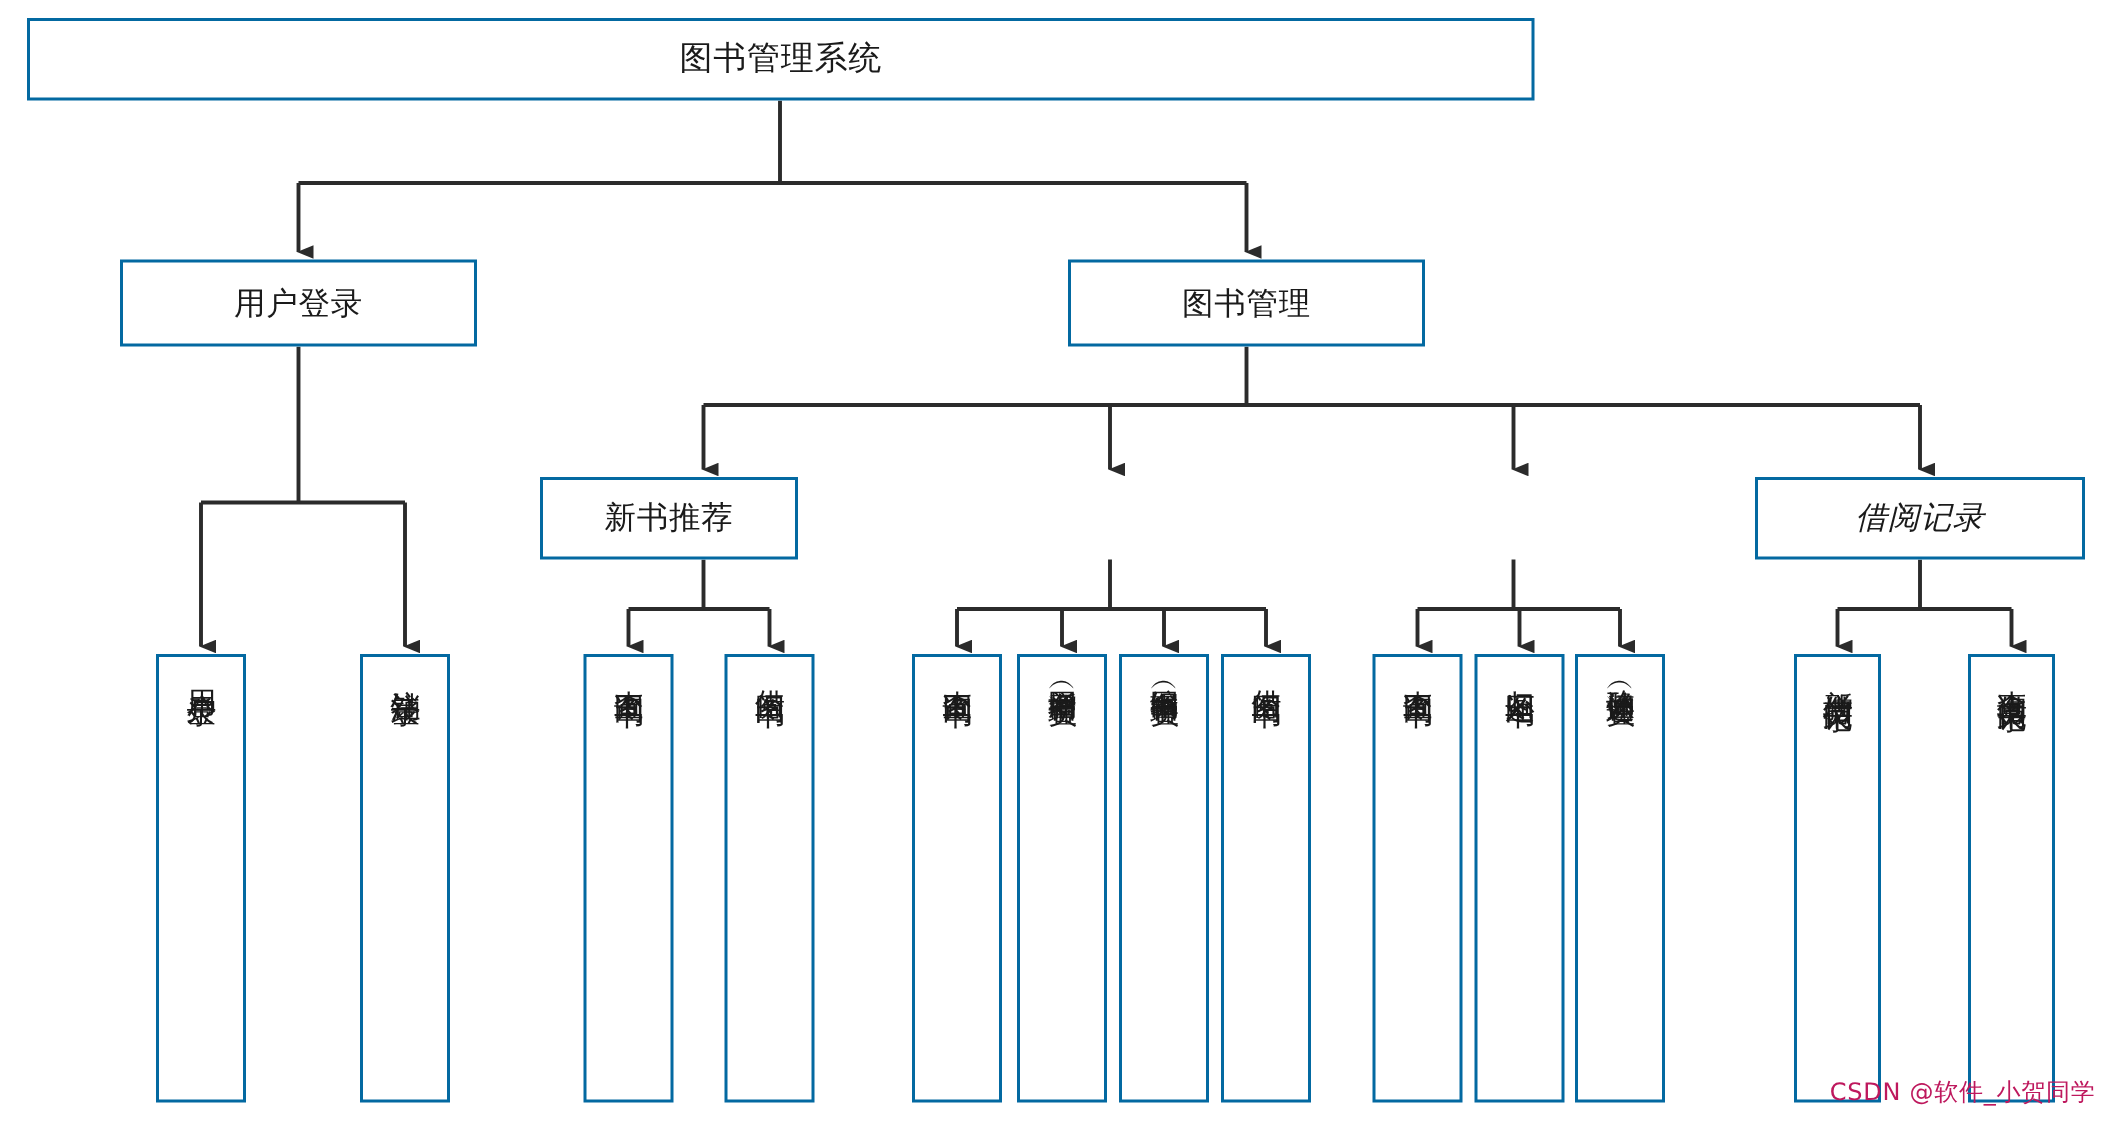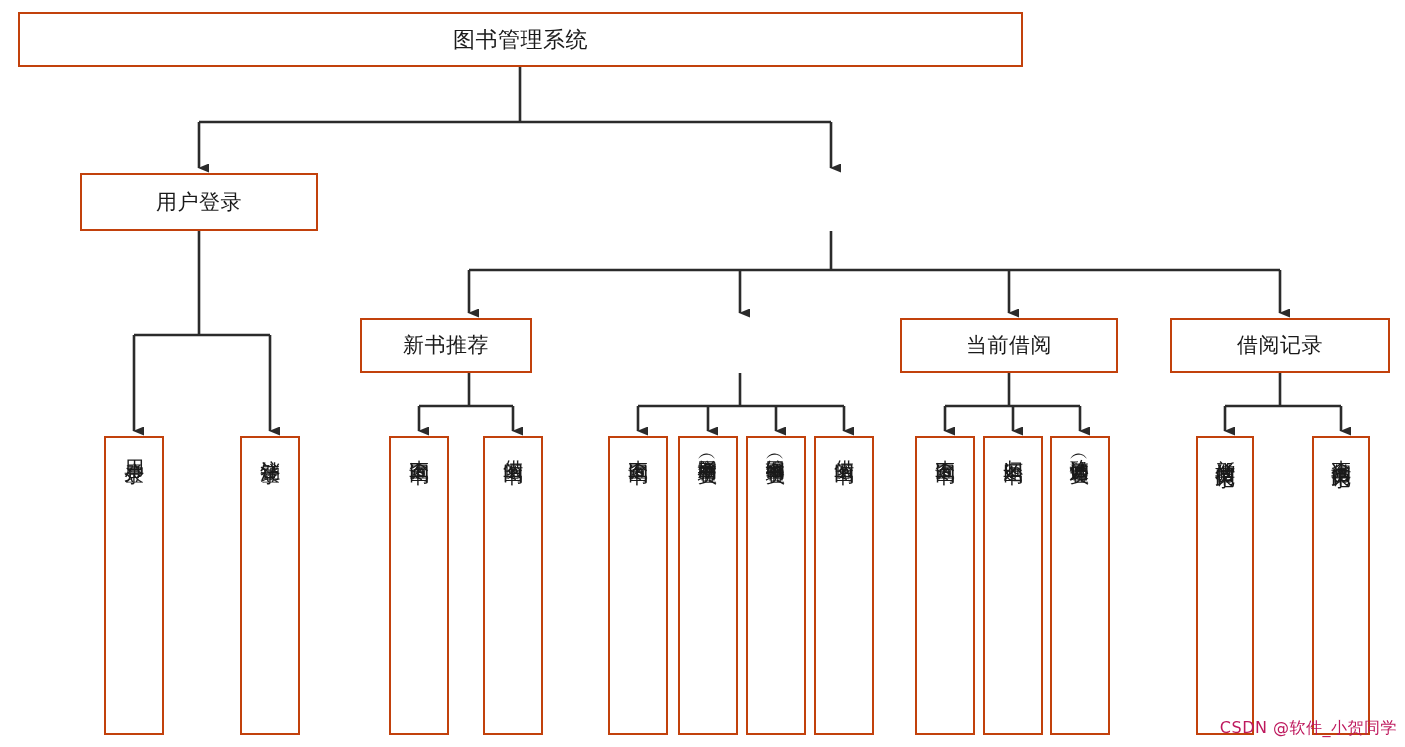--- a/index.html
+++ b/index.html
@@ -23,21 +23,21 @@
     left: 0;
     top: 0;
     width: 1405px;
     height: 747px;
     pointer-events: none;
   }
   .node {
     position: absolute;
     box-sizing: border-box;
     background: #ffffff;
-    border: 2px solid #c2410c;
+    border: 2px solid #0369a1;
     display: flex;
     align-items: center;
     justify-content: center;
     color: #1a1a1a;
   }
   .node-label {
     display: block;
     text-align: center;
     line-height: 1.16;
     letter-spacing: 0.5px;
@@ -136,28 +136,28 @@
     </g>
   </svg>
 
   <div class="node root horiz" style="left:18px; top:12px; width:1005px; height:55px;">
     <span class="node-label">图书管理系统</span>
   </div>
 
   <div class="node horiz" style="left:80px; top:173px; width:238px; height:58px;">
     <span class="node-label">用户登录</span>
   </div>
+  <div class="node horiz" style="left:712px; top:173px; width:238px; height:58px;">
+    <span class="node-label">图书管理</span>
+  </div>
 
   <div class="node horiz" style="left:360px; top:318px; width:172px; height:55px;">
     <span class="node-label">新书推荐</span>
   </div>
-  <div class="node horiz" style="left:900px; top:318px; width:218px; height:55px;">
-    <span class="node-label">当前借阅</span>
-  </div>
-  <div class="node horiz" style="left:1170px; top:318px; width:220px; height:55px;">
+  <div class="node horiz" style="left:1170px; top:318px; width:220px; height:55px;font-style:italic;">
     <span class="node-label">借阅记录</span>
   </div>
 
   <div class="node vert" style="left:104px; top:436px; width:60px; height:299px;">
     <span class="node-label">用户登录</span>
   </div>
   <div class="node vert" style="left:240px; top:436px; width:60px; height:299px;">
     <span class="node-label">注销登录</span>
   </div>
 

